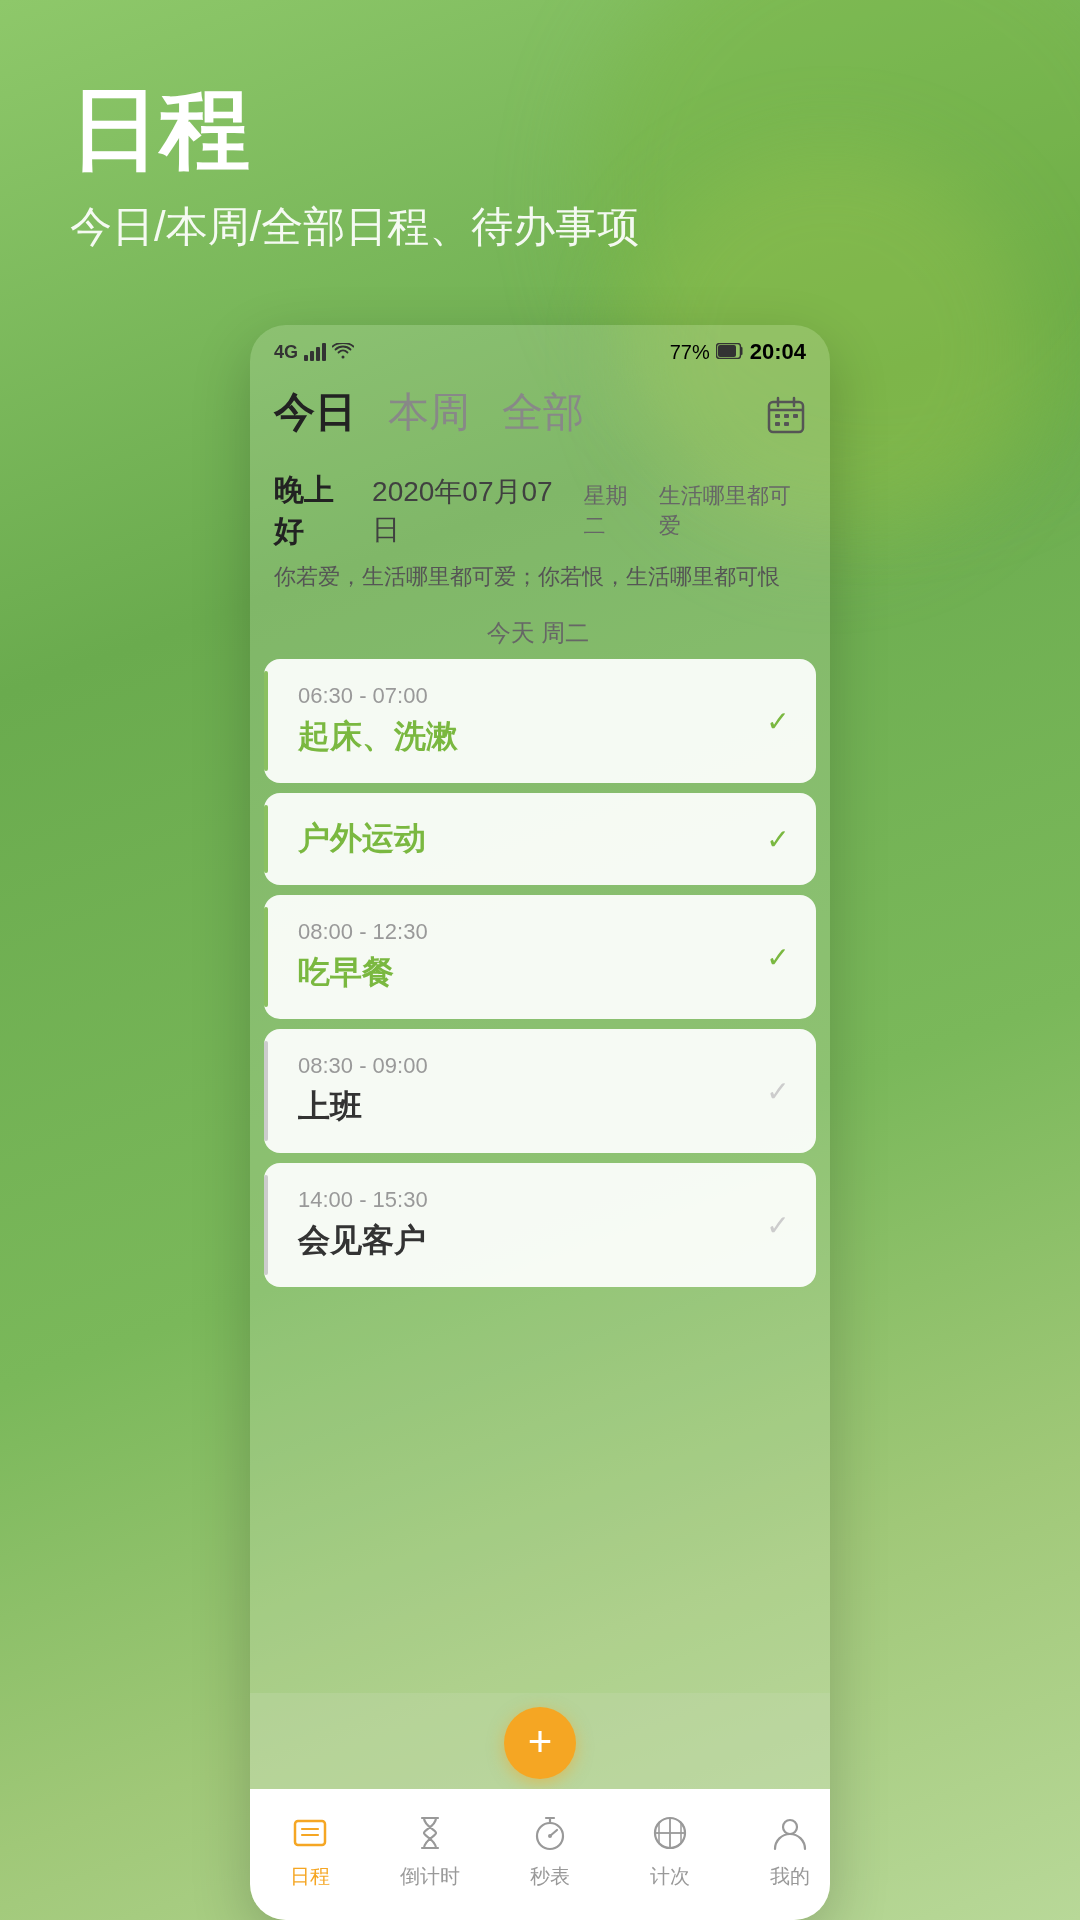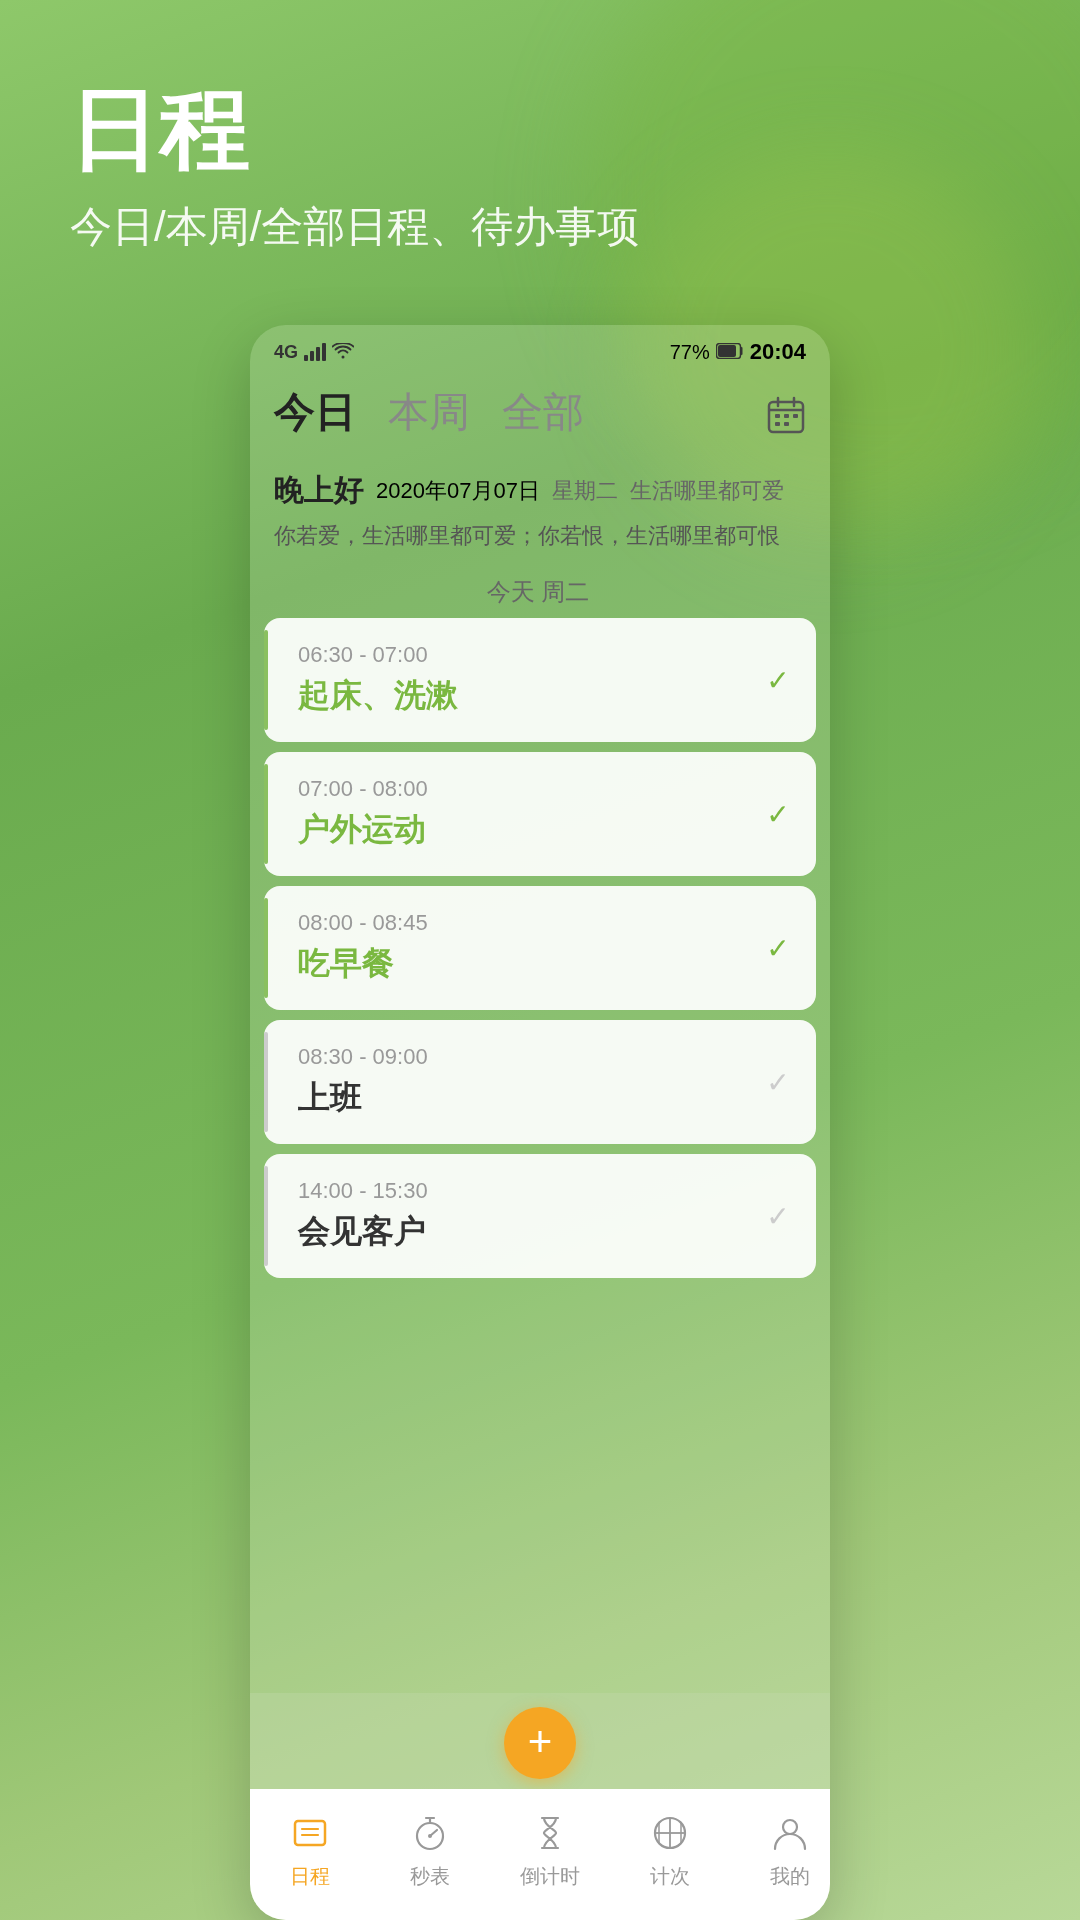--- a/index.html
+++ b/index.html
@@ -154,22 +154,22 @@
       margin-bottom: 8px;
     }
 
     .greeting-text {
       font-size: 30px;
       font-weight: 600;
       color: #222;
     }
 
     .greeting-date {
-      font-size: 22px;
-      color: #000000;
+      font-size: 28px;
+      color: #404040;
     }
 
     .greeting-weekday {
       font-size: 22px;
       color: #666;
     }
 
     .greeting-lunar {
       font-size: 22px;
       color: #666;
@@ -429,32 +429,31 @@
           <div class="schedule-title">起床、洗漱</div>
         </div>
         <div class="schedule-check">
           <span class="check-green">✓</span>
         </div>
       </div>
 
       <div class="schedule-item">
         <div class="schedule-item-left-border"></div>
         <div class="schedule-item-content">
-          <div class="schedule-time">07:00 - 08:00</div>
           <div class="schedule-title">户外运动</div>
         </div>
         <div class="schedule-check">
           <span class="check-green">✓</span>
         </div>
       </div>
 
       <div class="schedule-item">
         <div class="schedule-item-left-border"></div>
         <div class="schedule-item-content">
-          <div class="schedule-time">08:00 - 08:45</div>
+          <div class="schedule-time">08:00 - 12:30</div>
           <div class="schedule-title">吃早餐</div>
         </div>
         <div class="schedule-check">
           <span class="check-green">✓</span>
         </div>
       </div>
 
       <div class="schedule-item">
         <div class="schedule-item-left-border grey"></div>
         <div class="schedule-item-content">
@@ -489,47 +488,47 @@
 
       <div class="nav-item">
         <div class="nav-icon">
           <svg width="40" height="40" viewBox="0 0 40 40" fill="none">
             <rect x="5" y="8" width="30" height="24" rx="3" stroke="#f5a623" stroke-width="2.5"></rect>
             <line x1="12" y1="16" x2="28" y2="16" stroke="#f5a623" stroke-width="2.2" stroke-linecap="round"></line>
             <line x1="12" y1="22" x2="28" y2="22" stroke="#f5a623" stroke-width="2.2" stroke-linecap="round"></line>
           </svg>
         </div>
         <span class="nav-label active">日程</span>
+      </div>
+
+      <div class="nav-item">
+        <div class="nav-icon">
+          <svg width="40" height="40" viewBox="0 0 40 40" fill="none">
+            <path d="M12 5h16M12 35h16M14 5c0 8 12 12 12 15s-12 7-12 15M26 5c0 8-12 12-12 15s12 7 12 15" stroke="#999" stroke-width="2.2" stroke-linecap="round" fill="none"></path>
+          </svg>
+        </div>
+        <span class="nav-label">倒计时</span>
       </div>
 
       <div class="nav-item">
         <div class="nav-icon">
           <svg width="40" height="40" viewBox="0 0 40 40" fill="none">
             <circle cx="20" cy="23" r="13" stroke="#999" stroke-width="2.2"></circle>
             <line x1="20" y1="10" x2="20" y2="6" stroke="#999" stroke-width="2.2" stroke-linecap="round"></line>
             <line x1="16" y1="5" x2="24" y2="5" stroke="#999" stroke-width="2.2" stroke-linecap="round"></line>
             <line x1="20" y1="23" x2="27" y2="17" stroke="#999" stroke-width="2.2" stroke-linecap="round"></line>
             <circle cx="20" cy="23" r="2" fill="#999"></circle>
           </svg>
         </div>
         <span class="nav-label">秒表</span>
       </div>
 
       <div class="nav-item">
         <div class="nav-icon">
           <svg width="40" height="40" viewBox="0 0 40 40" fill="none">
-            <path d="M12 5h16M12 35h16M14 5c0 8 12 12 12 15s-12 7-12 15M26 5c0 8-12 12-12 15s12 7 12 15" stroke="#999" stroke-width="2.2" stroke-linecap="round" fill="none"></path>
-          </svg>
-        </div>
-        <span class="nav-label">倒计时</span>
-      </div>
-
-      <div class="nav-item">
-        <div class="nav-icon">
-          <svg width="40" height="40" viewBox="0 0 40 40" fill="none">
             <circle cx="20" cy="20" r="15" stroke="#999" stroke-width="2.2"></circle>
             <line x1="20" y1="5" x2="20" y2="35" stroke="#999" stroke-width="1.8"></line>
             <line x1="5" y1="20" x2="35" y2="20" stroke="#999" stroke-width="1.8"></line>
             <line x1="9" y1="10" x2="9" y2="30" stroke="#999" stroke-width="1.5"></line>
             <line x1="31" y1="10" x2="31" y2="30" stroke="#999" stroke-width="1.5"></line>
           </svg>
         </div>
         <span class="nav-label">计次</span>
       </div>
 

